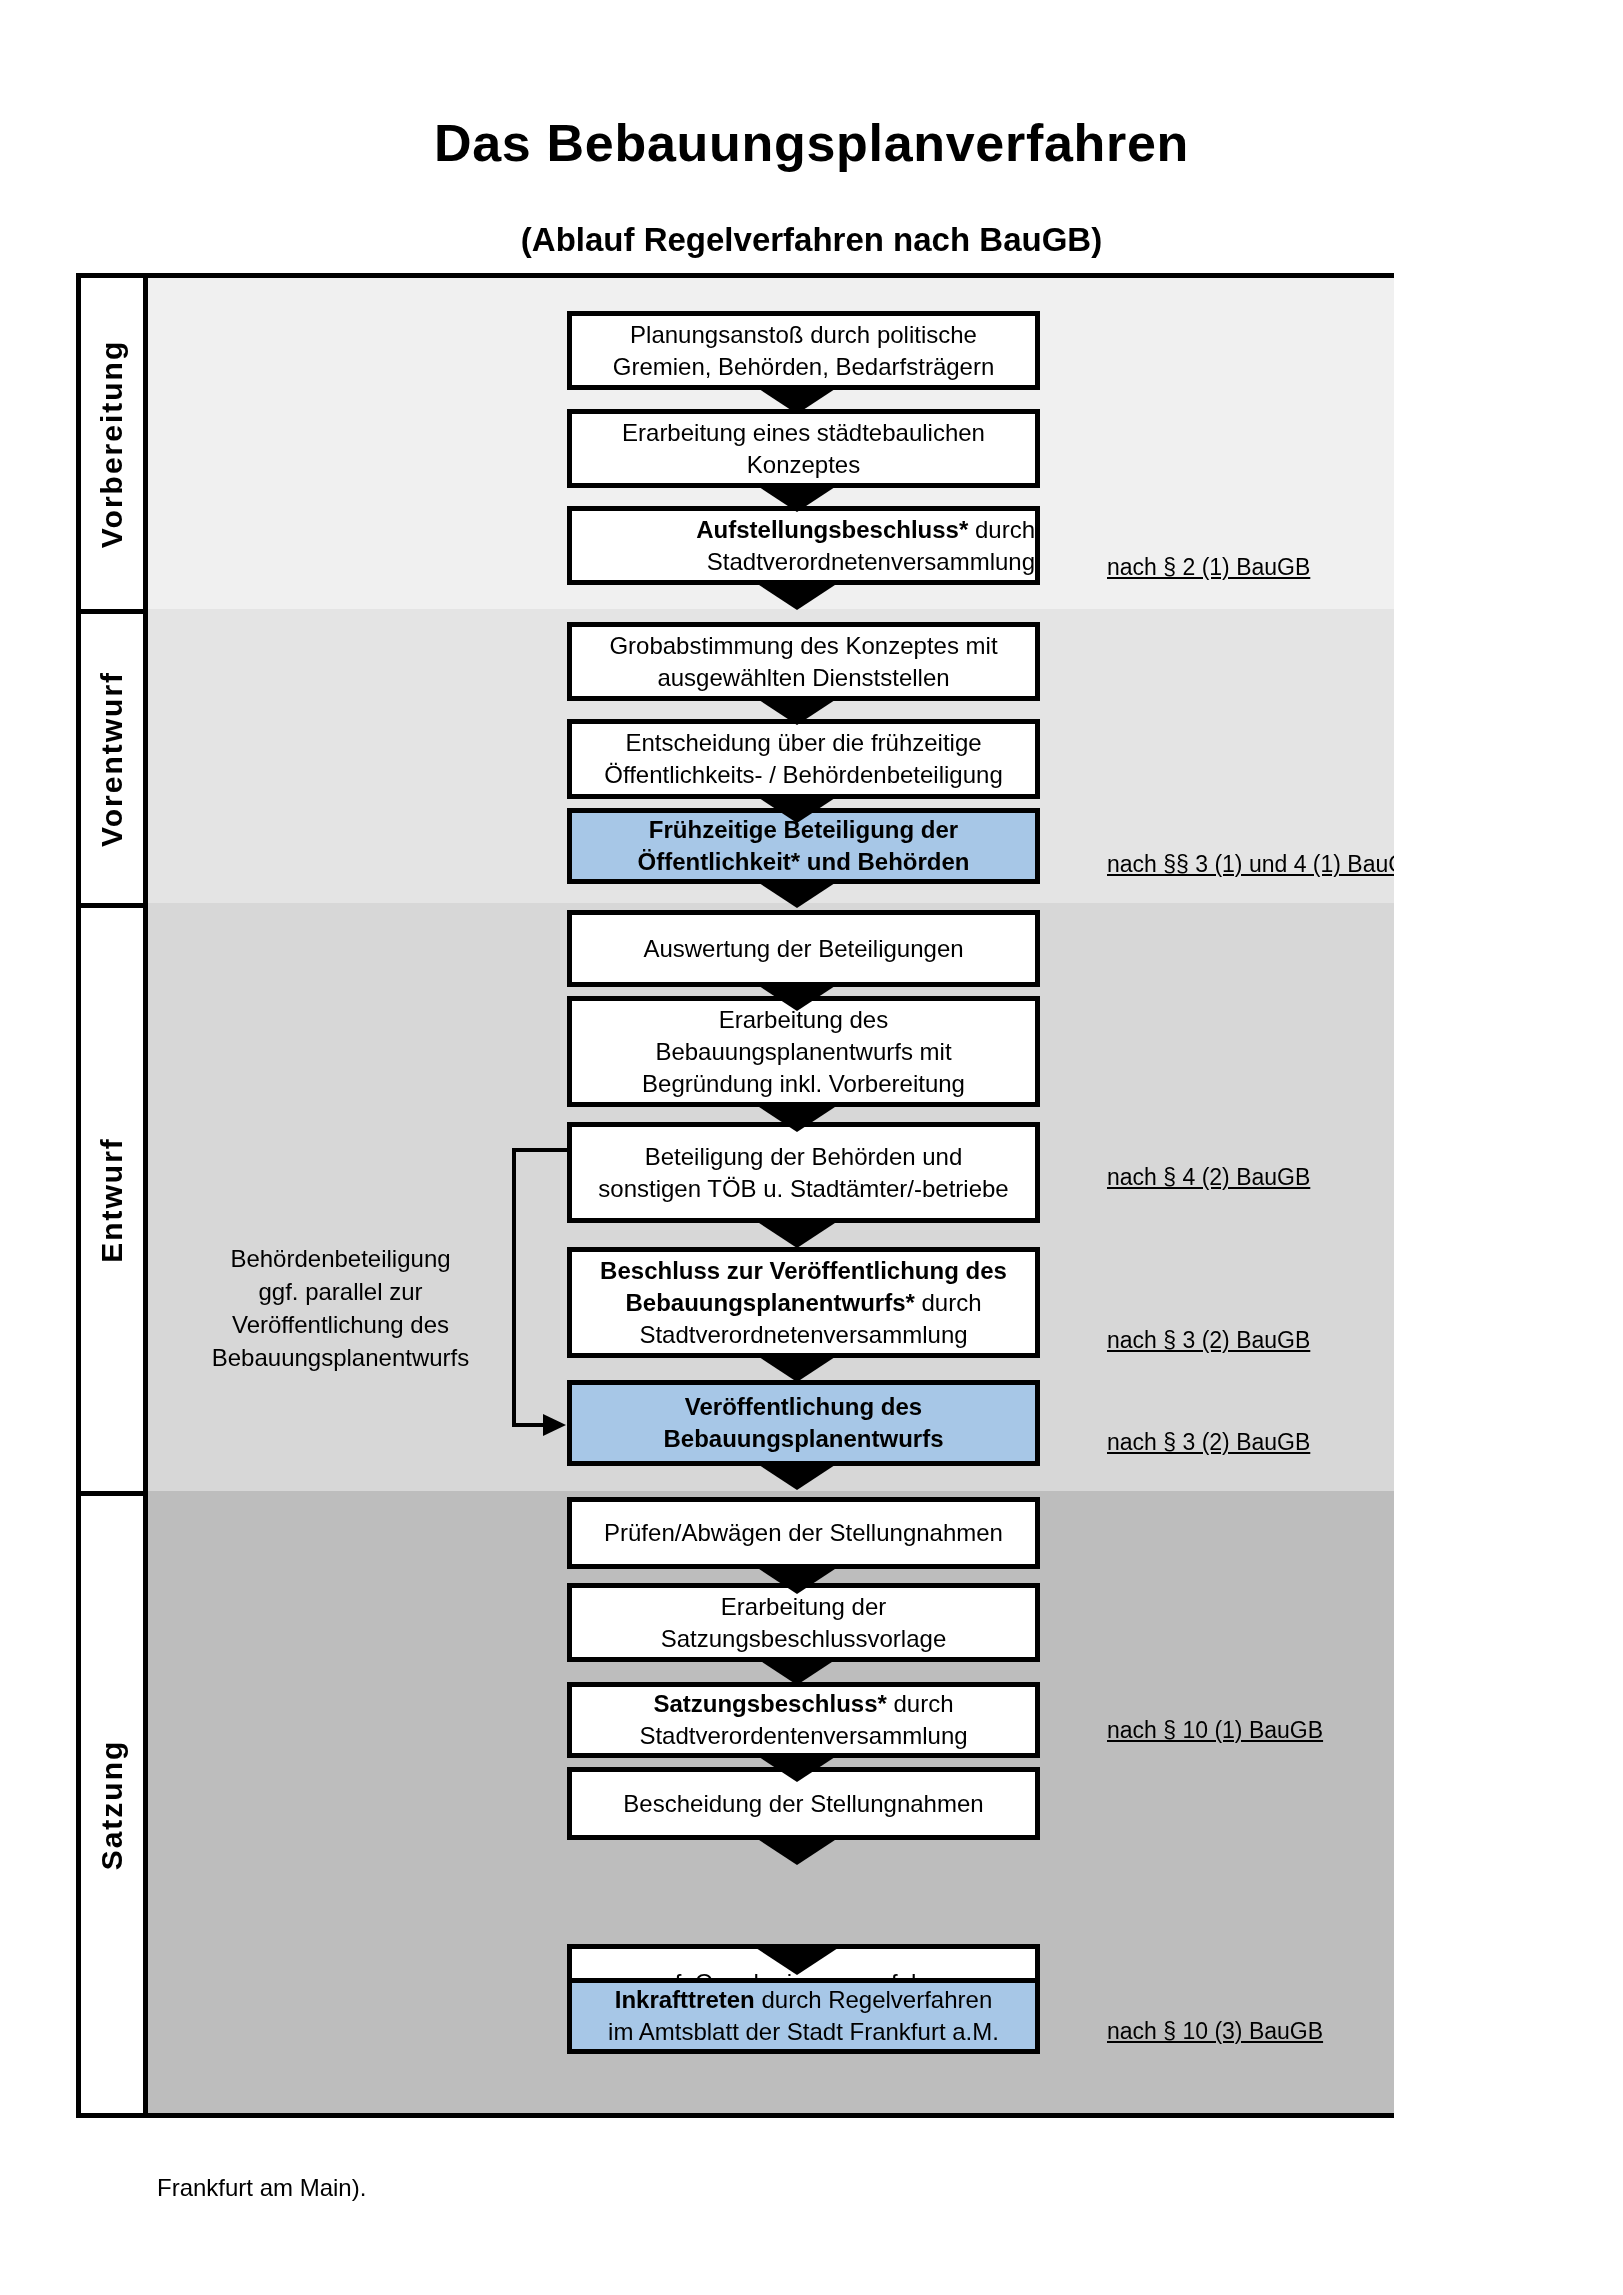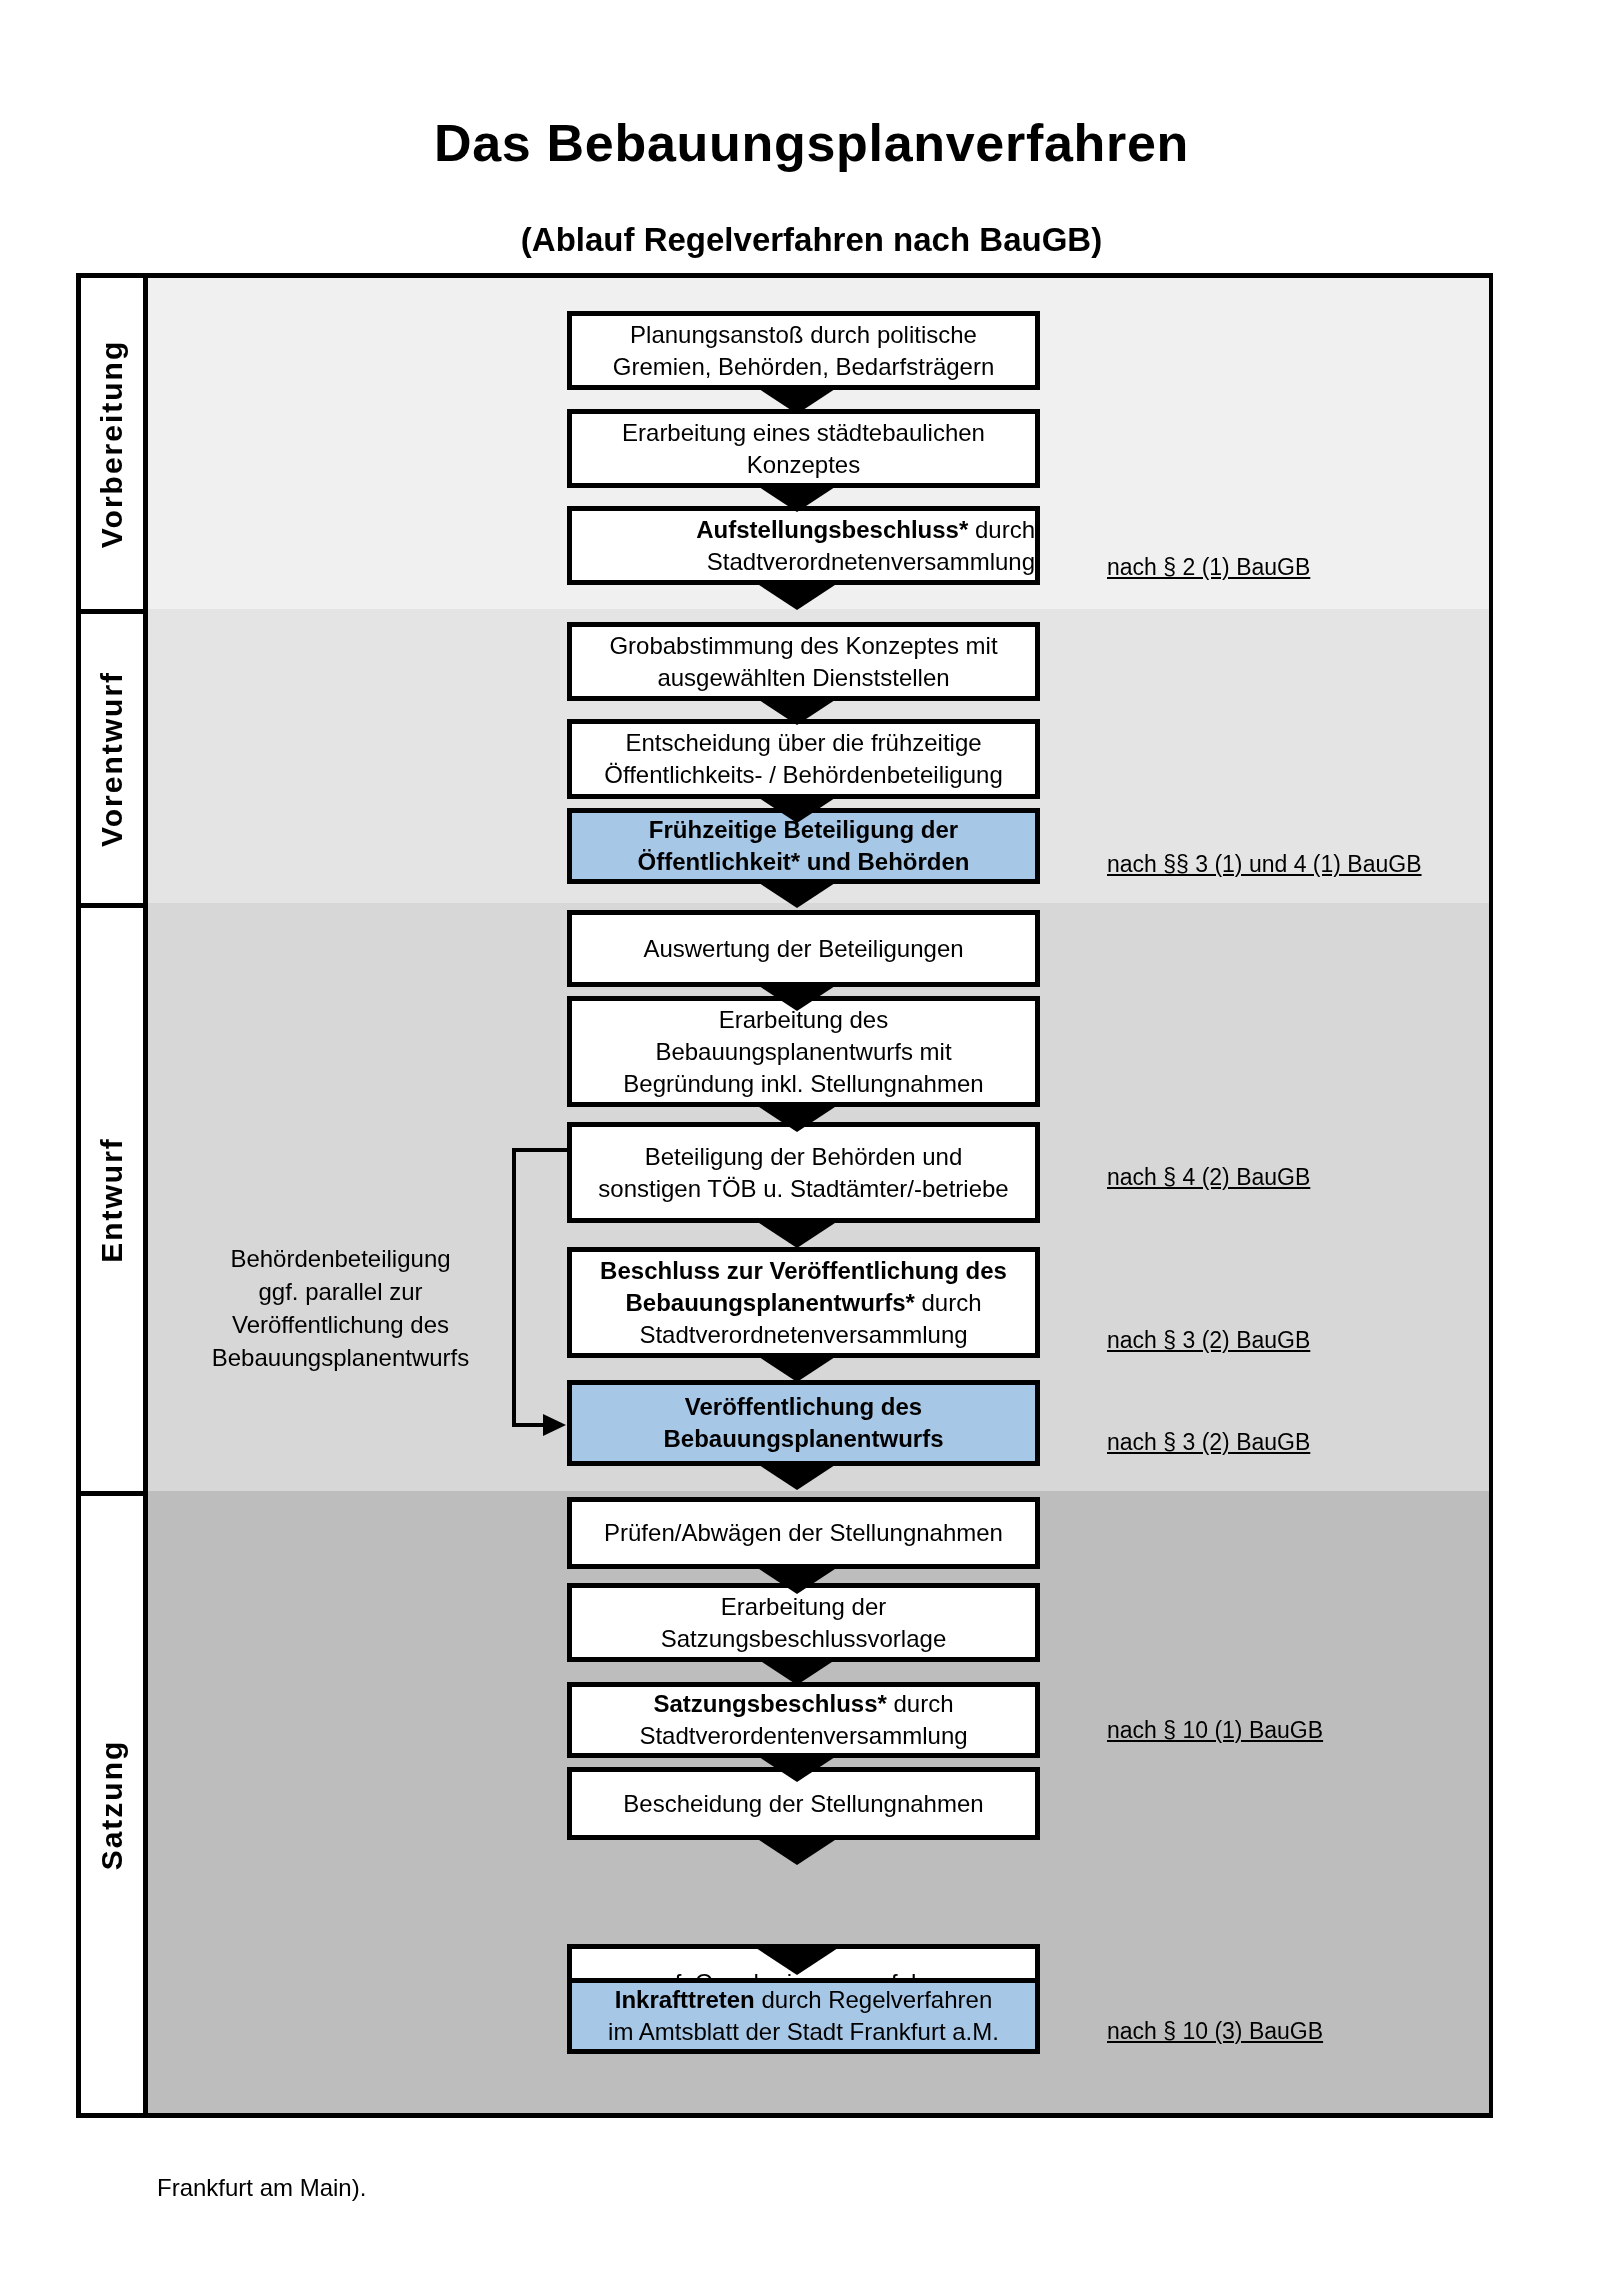--- a/index.html
+++ b/index.html
@@ -1,20 +1,20 @@
 <!DOCTYPE html>
 <html style="font-size:10.5px"><head>
 <meta charset="utf-8">
 <style>
   html,body{margin:0;padding:0;}
   body{
     width:1623px;height:2295px;background:#ffffff;color:#000;
     font-family:"Liberation Sans", sans-serif;
   }
-  .page{position:relative;width:1623px;height:2295px;overflow:hidden;}
+  .page{position:relative;width:1394px;height:2295px;overflow:hidden;}
 
   .title{
     position:absolute;top:113px;left:0;width:1623px;margin:0;
     text-align:center;font-size:52px;font-weight:bold;letter-spacing:0.7px;
   }
   .subtitle{
     position:absolute;top:221px;left:0;width:1623px;
     text-align:center;font-size:33px;font-weight:bold;
   }
 
@@ -166,21 +166,21 @@
     <div class="fbox b6" style="background: rgb(167, 199, 231);">
         <div class="bline"><span class="bold">Frühzeitige Beteiligung der</span></div>
         <div class="bline"><span class="bold">Öffentlichkeit* und Behörden</span></div>
       </div>
     <div class="fbox b7">
         <div class="bline"><span>Auswertung der Beteiligungen</span></div>
       </div>
     <div class="fbox b8">
         <div class="bline"><span>Erarbeitung des</span></div>
         <div class="bline"><span>Bebauungsplanentwurfs mit</span></div>
-        <div class="bline"><span>Begründung inkl. Stellungnahmen</span></div>
+        <div class="bline"><span>Begründung inkl. Vorbereitung</span></div>
       </div>
     <div class="fbox b9">
         <div class="bline"><span>Beteiligung der Behörden und</span></div>
         <div class="bline"><span>sonstigen TÖB u. Stadtämter/-betriebe</span></div>
       </div>
     <div class="fbox b10">
         <div class="bline"><span class="bold">Beschluss zur Veröffentlichung des</span></div>
         <div class="bline"><span class="bold">Bebauungsplanentwurfs*</span><span> durch</span></div>
         <div class="bline"><span>Stadtverordnetenversammlung</span></div>
       </div>

